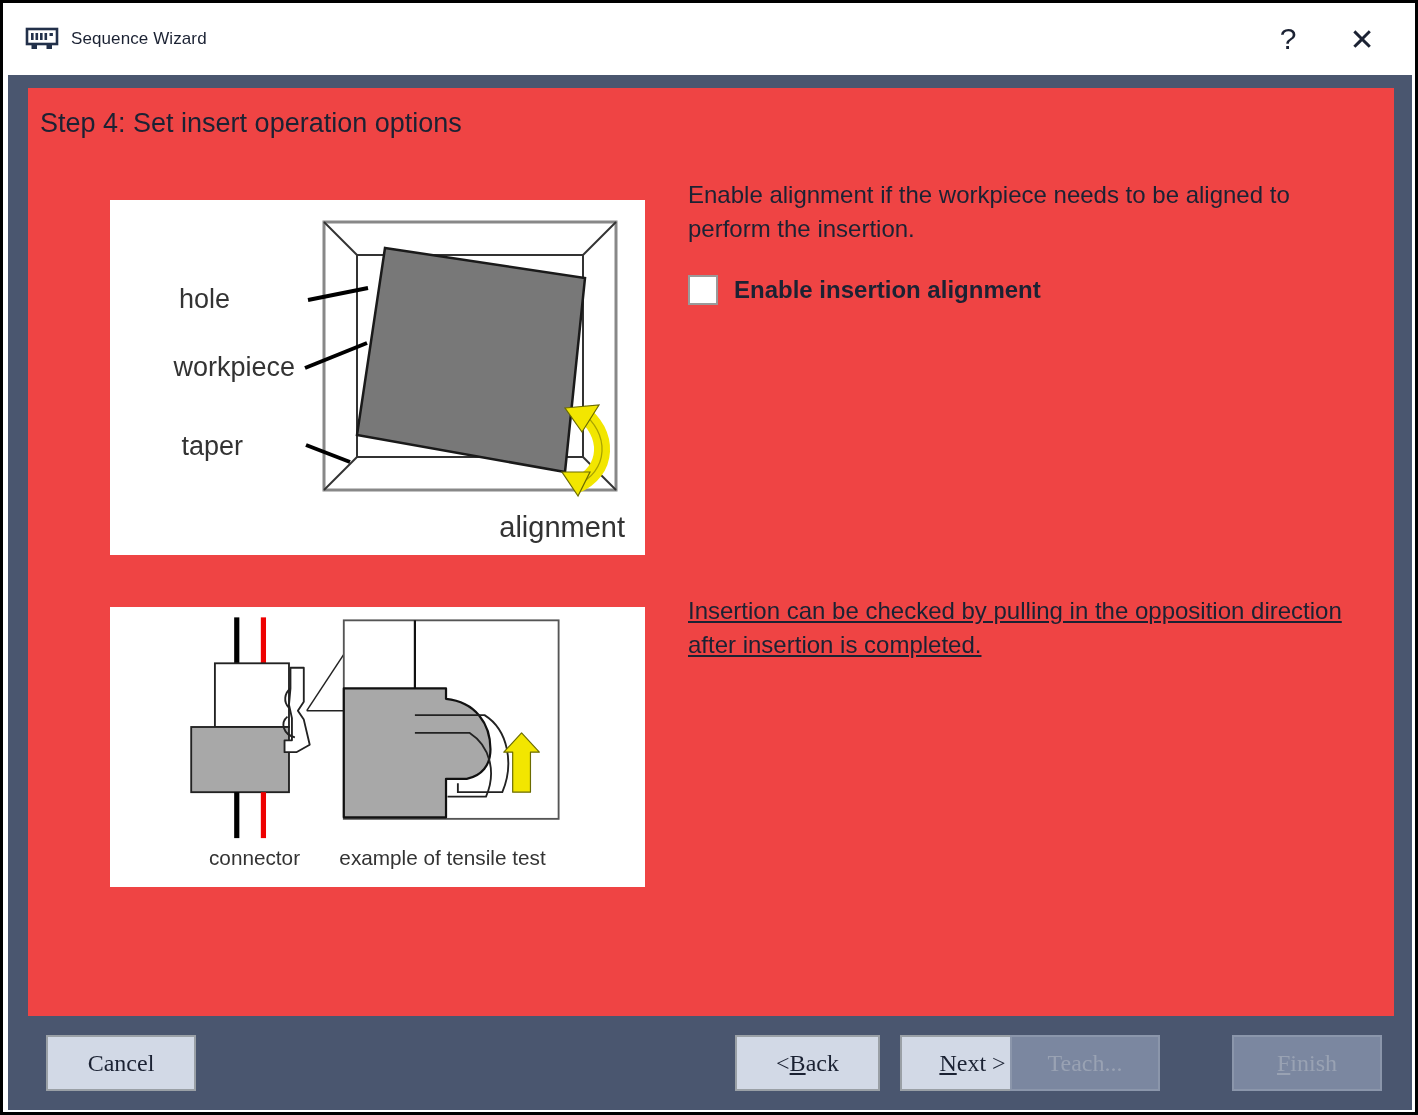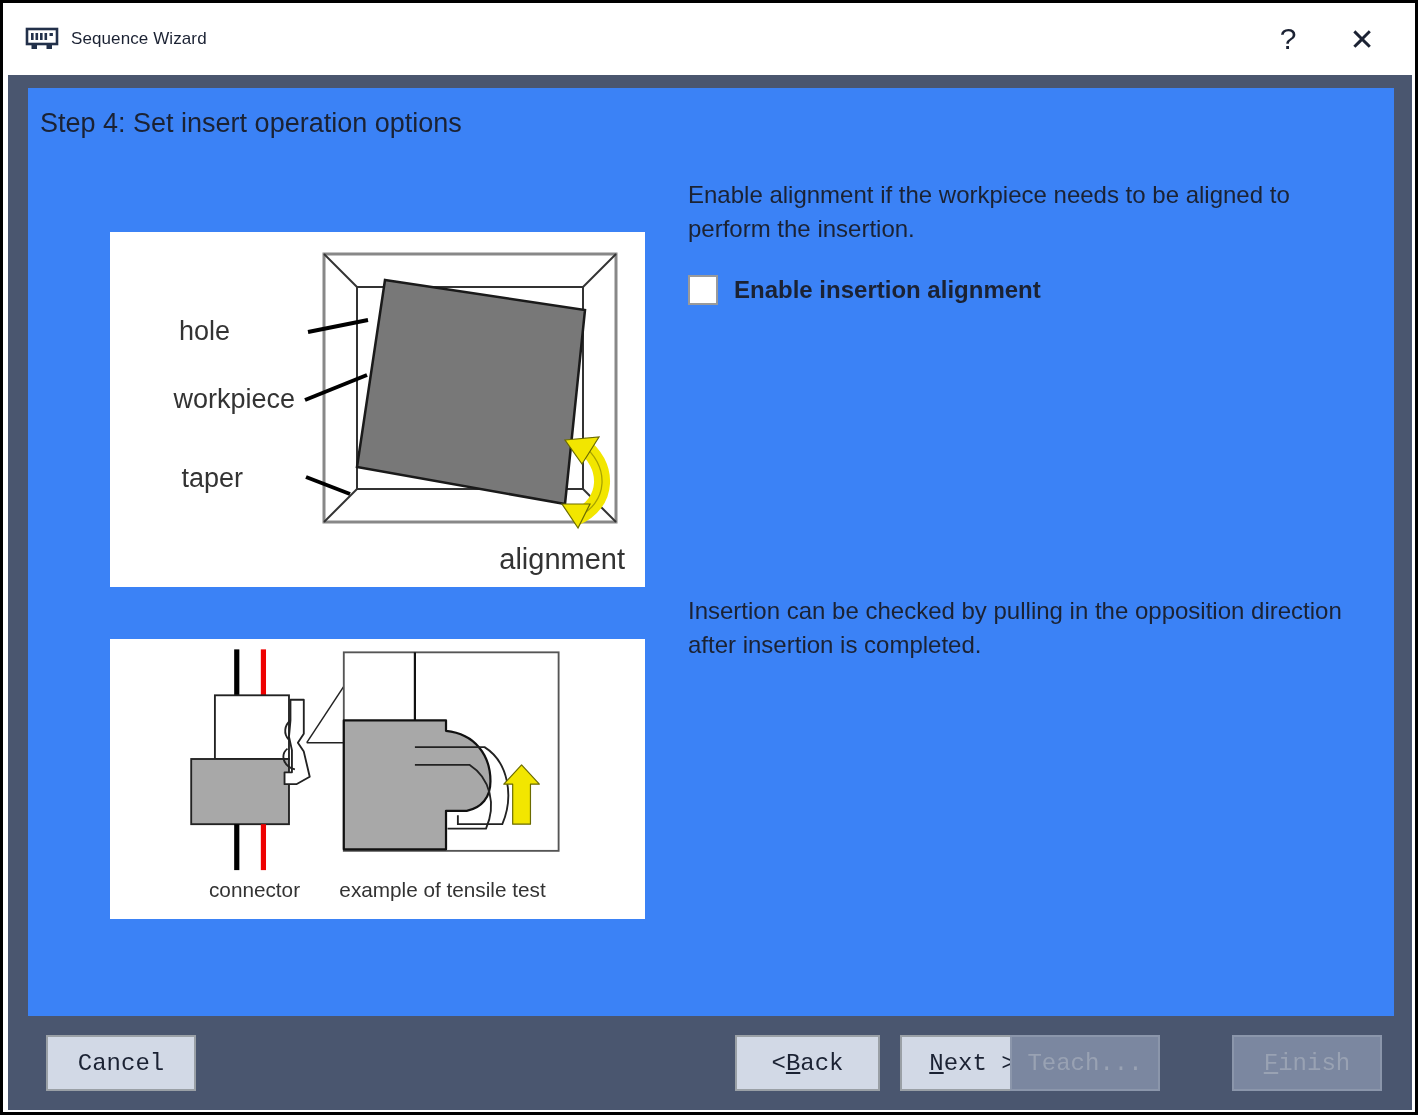--- a/index.html
+++ b/index.html
@@ -73,37 +73,36 @@
     box-sizing: border-box;
   }
 
   
   .content {
     position: absolute;
     left: 20px;
     top: 13px;
     width: 1366px;
     height: 928px;
-    background: #3b82f6;
+    background: #ef4444;
     box-sizing: border-box;
   }
 
   .step-title {
     position: absolute;
     left: 12px;
     top: 20px;
     font-size: 27px;
     color: #1b2233;
   }
 
   
   .figure {
     position: absolute;
     background: #ffffff;
-    margin-top: 32px;
   }
   #figure-alignment {
     left: 82px;
     top: 112px;
     width: 535px;
     height: 355px;
   }
   #figure-tensile {
     left: 82px;
     top: 519px;
@@ -121,21 +120,21 @@
     height: 100%;
   }
   .para {
     position: absolute;
     font-size: 24px;
     line-height: 1.42;
     color: #1b2233;
     width: 660px;
   }
   #para-alignment { top: 90px; left: 0; }
-  #para-tensile  { top: 506px; left: 0; }
+  #para-tensile  { top: 506px; left: 0; text-decoration: underline; }
 
   .check-row {
     position: absolute;
     display: flex;
     align-items: center;
     height: 36px;
     box-sizing: border-box;
   }
   #row-alignment { top: 184px; left: 0; font-weight: bold; }
   #row-tensile   { top: 602px; left: 0; width: 665px;
@@ -180,21 +179,21 @@
     width: 1404px;
     height: 94px;
   }
   .btn {
     position: absolute;
     box-sizing: border-box;
     height: 56px;
     background: #d2d9e6;
     border: 2px solid #9aa0a6;
     color: #1b2233;
-    font-family: Liberation Mono, monospace;
+    font-family: Liberation Serif, serif;
     font-size: 24px;
     display: flex;
     align-items: center;
     justify-content: center;
     cursor: default;
     padding: 0;
   }
   .btn.disabled {
     background: #7b87a0;
     border-color: #8b96ab;

